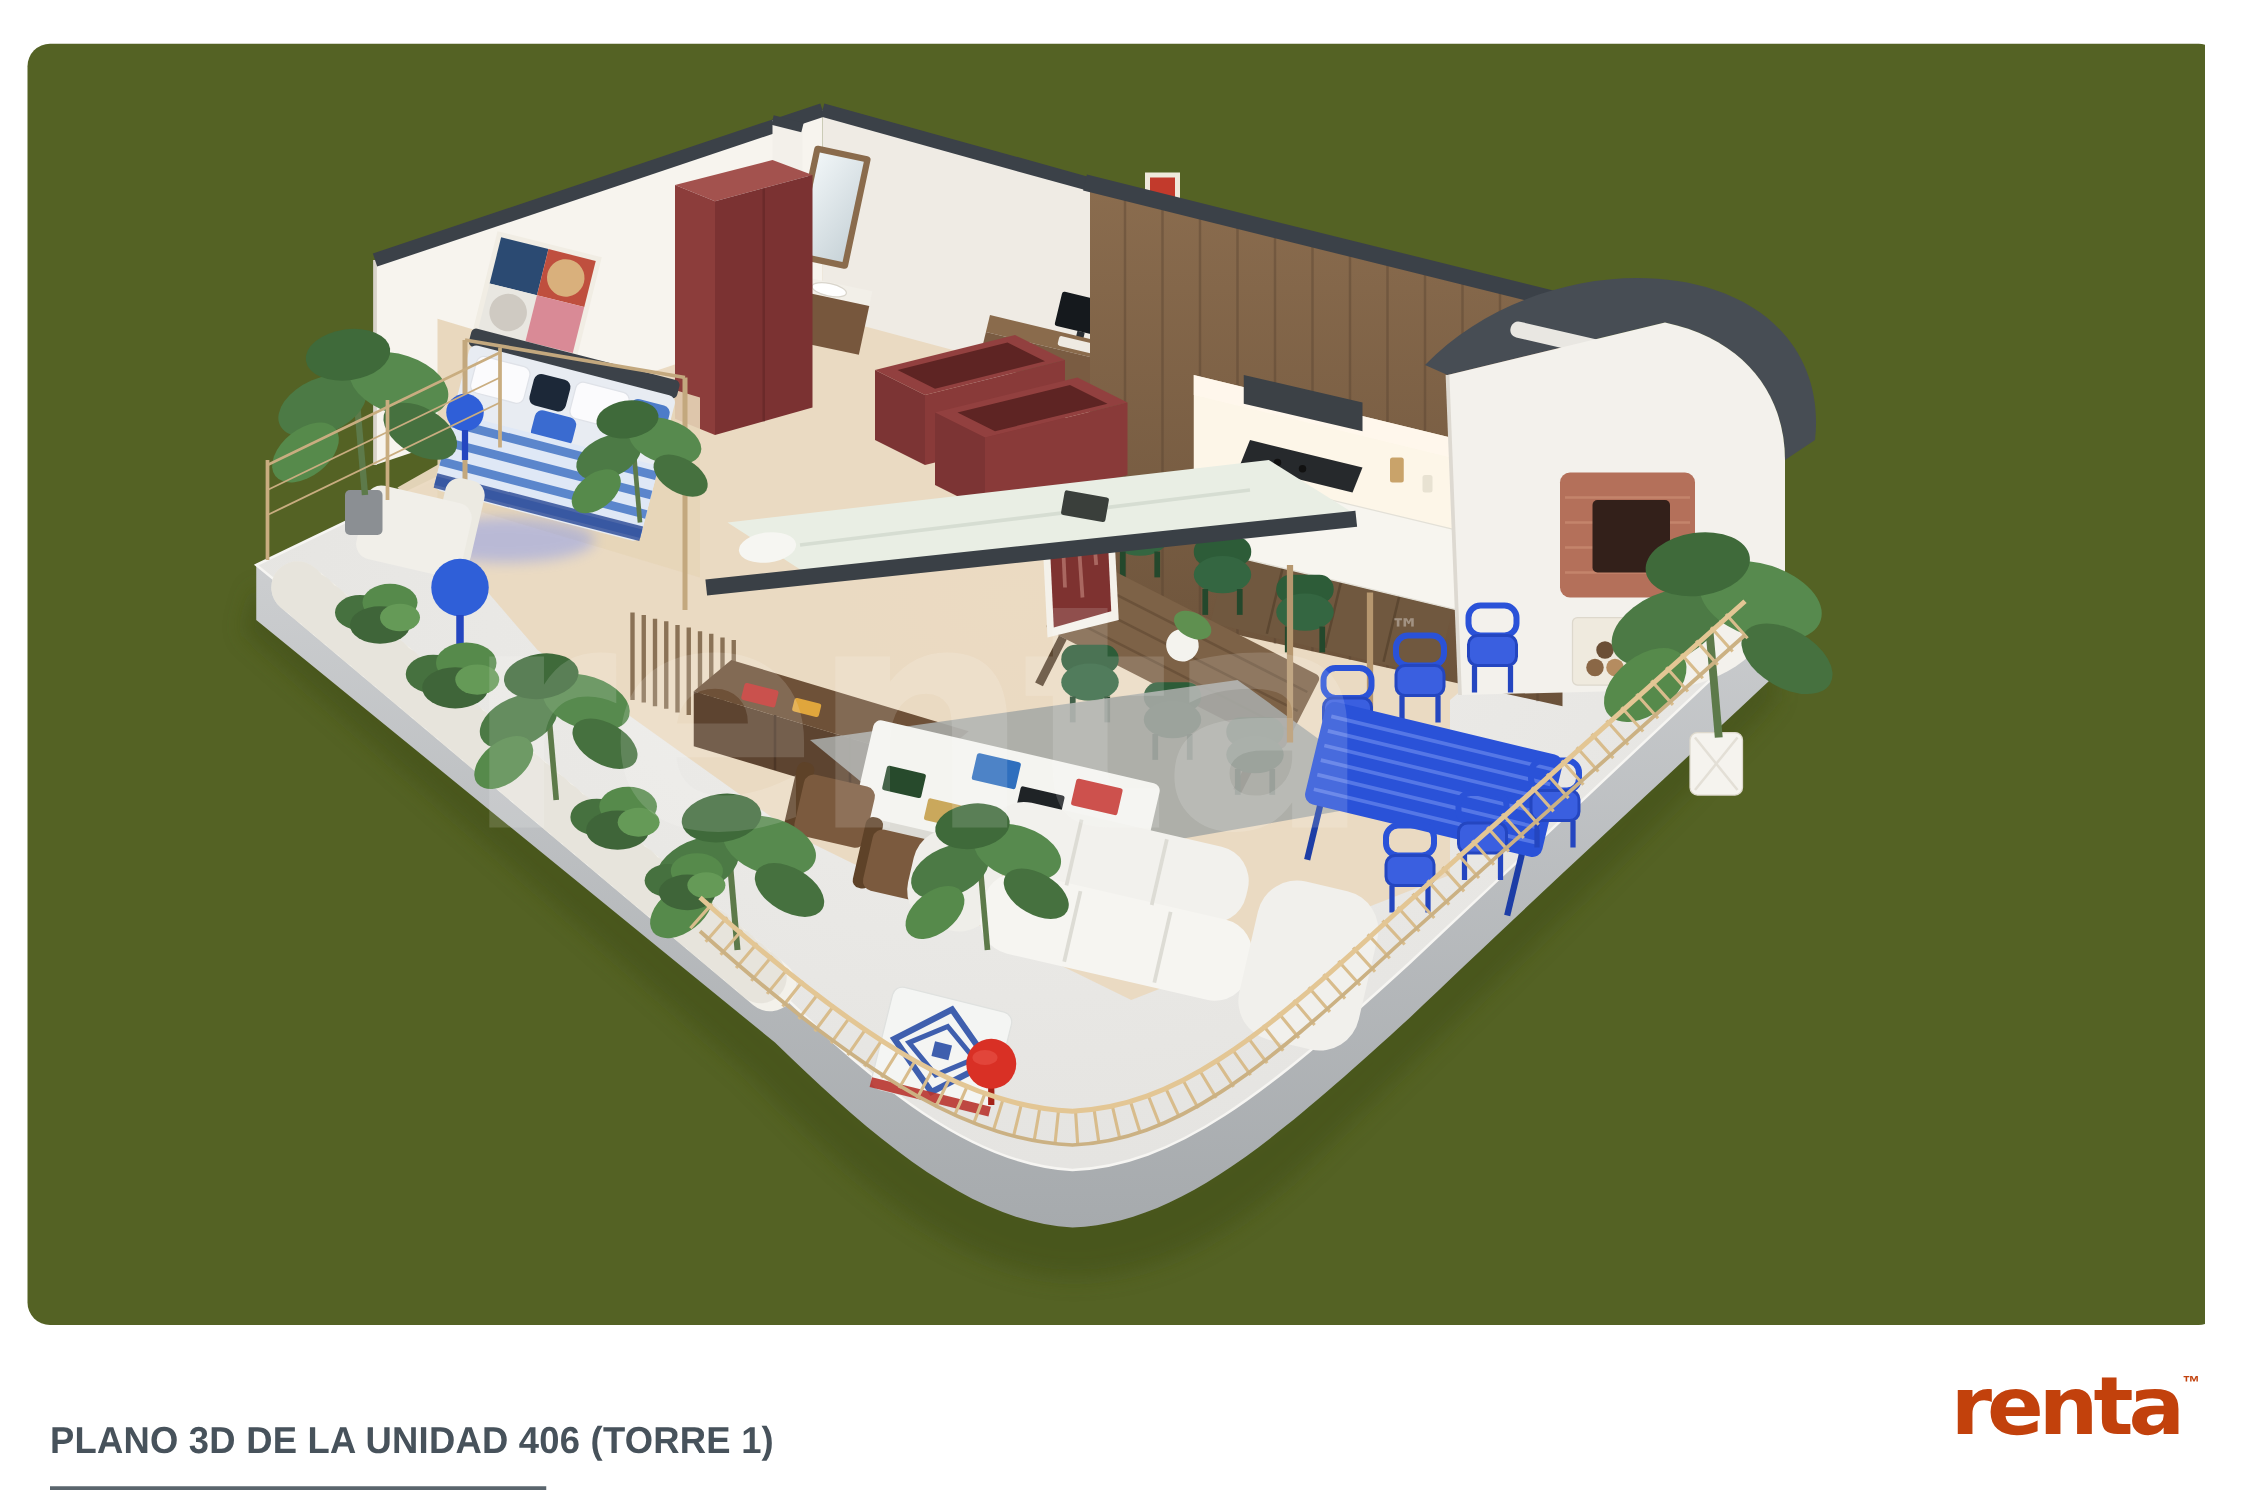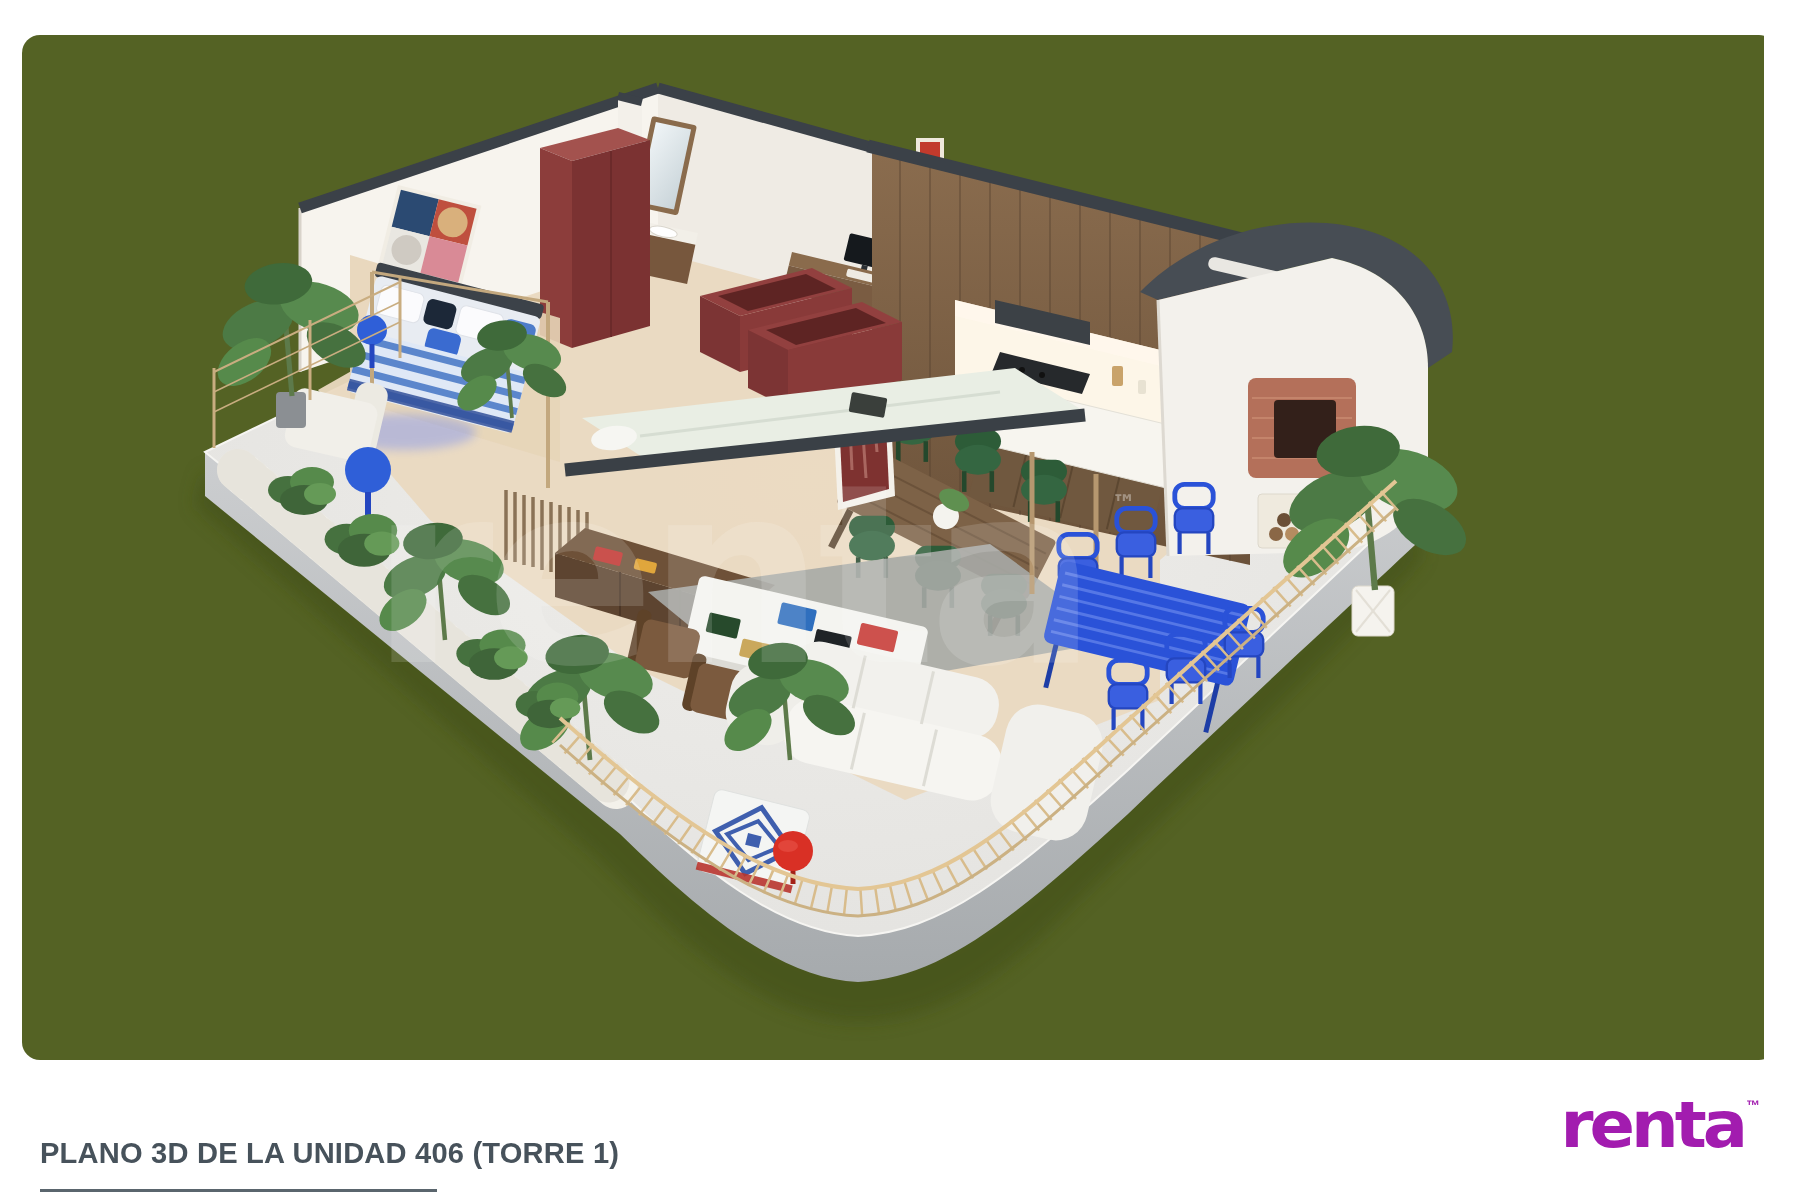--- a/index.html
+++ b/index.html
@@ -3,21 +3,21 @@
 <meta charset="utf-8">
 <style>
   html,body{margin:0;padding:0;background:#ffffff;}
   .stage{position:relative;width:1764px;height:1202px;background:#ffffff;overflow:hidden;
          font-family:"Liberation Sans",sans-serif;}
   .scene{position:absolute;left:0;top:0;}
   .caption{position:absolute;left:40px;top:1136px;}
   .caption .title{font-weight:700;font-size:30px;letter-spacing:.2px;color:#47525b;
                   transform:scaleX(.97);transform-origin:left center;white-space:nowrap;}
   .caption .underline{width:397px;height:3px;background:#5a656d;margin-top:19px;}
-  .brand{position:absolute;left:1500px;top:1092px;width:260px;text-align:right;color:#a21caf;}
+  .brand{position:absolute;left:1500px;top:1092px;width:260px;text-align:right;color:#c2410c;}
   .brand .word{font-family:"DejaVu Sans",sans-serif;font-weight:800;font-size:67px;
                letter-spacing:-4px;line-height:1;display:inline-block;transform:scaleY(.96);}
   .brand .tm{font-size:14px;font-weight:700;vertical-align:38px;margin-left:2px;}
   svg text.wm{font-family:"DejaVu Sans",sans-serif;font-weight:800;}
 </style>
 </head>
 <body>
 
 <div class="stage">
 

